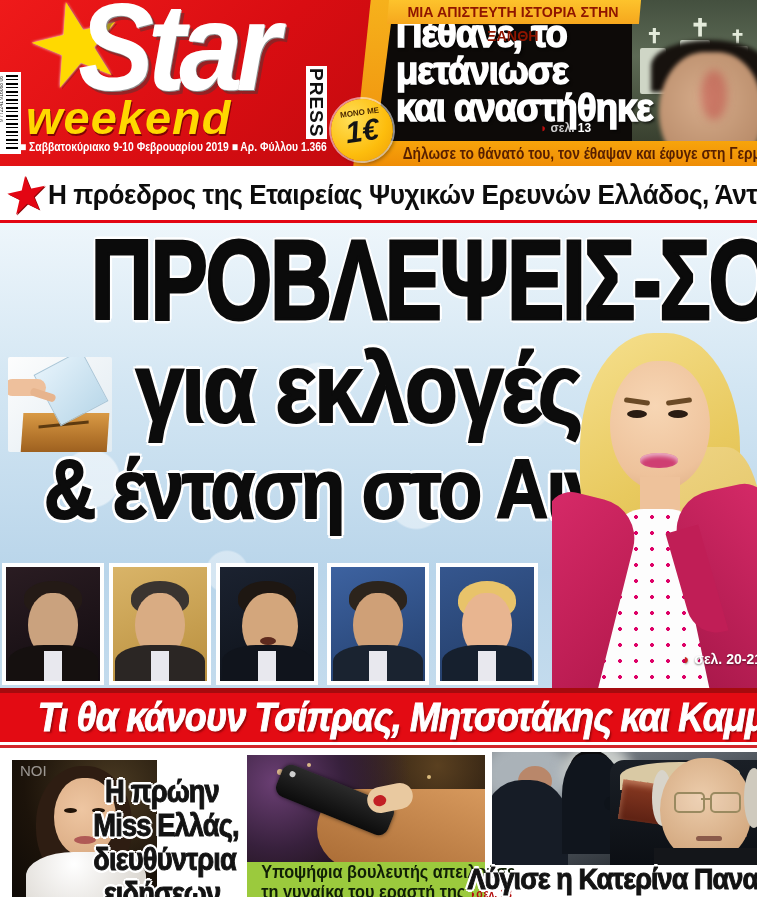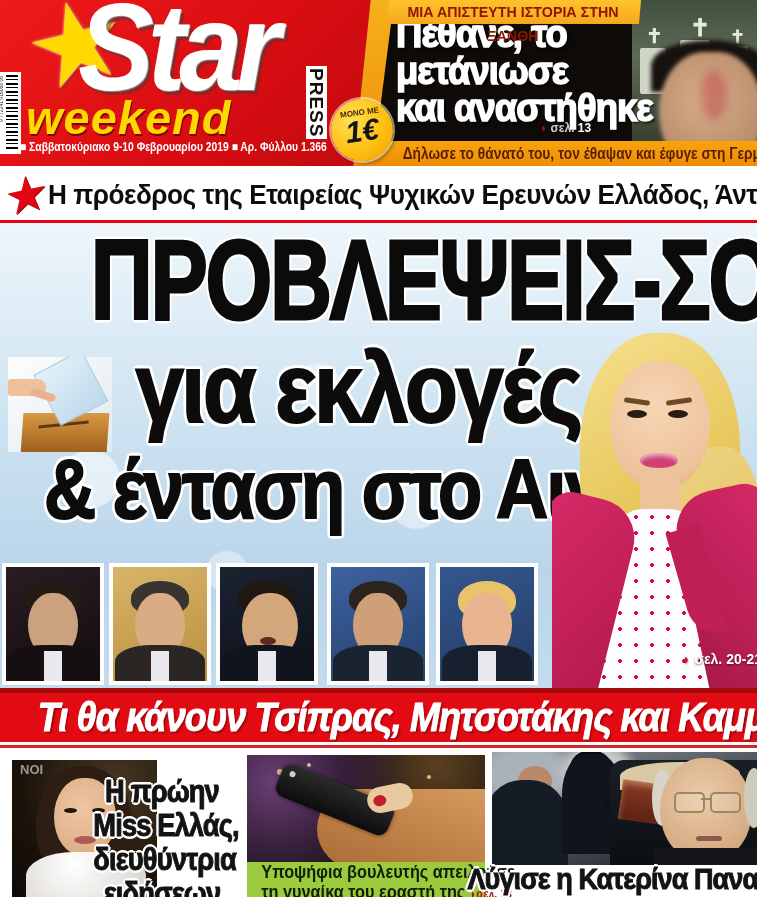--- a/index.html
+++ b/index.html
@@ -143,21 +143,21 @@
   
   .red-banner{left:0;top:688px;width:757px;height:54px;background:#e30b13;border-top:5px solid #a50b0e;box-sizing:border-box;}
   .red-banner span{display:block;text-align:center;font-size:40px;font-weight:900;font-style:italic;color:#fff;
      line-height:48px;letter-spacing:-1px;transform:scaleX(.9);-webkit-text-stroke:1px #fff;
      text-shadow:2px 2px 2px rgba(90,0,0,.55);}
   .bottom-rule{left:0;top:745px;width:757px;height:3px;background:#d2262b;}
 
   
   .bl-photo{left:12px;top:760px;width:145px;height:137px;overflow:hidden;
      background:radial-gradient(circle at 70% 20%,#4a3a22,#1c130a 60%,#0e0a06);}
-  .bl-backdrop{position:absolute;left:8px;top:2px;font-size:13px;font-weight:700;color:rgba(255,255,255,.55);}
+  .bl-backdrop{position:absolute;left:8px;top:2px;font-size:15px;font-weight:400;color:rgba(255,255,255,.55);}
   .e-hair{position:absolute;left:24px;top:6px;width:96px;height:120px;border-radius:48%;background:#2e1d12;}
   .e-face{position:absolute;left:42px;top:18px;width:62px;height:78px;border-radius:50%/55%;
      background:radial-gradient(circle at 45% 40%,#eec6a2,#d8a87f);}
   .e-eye1,.e-eye2{position:absolute;width:13px;height:5px;border-radius:50%;background:#221408;}
   .e-eye1{left:52px;top:48px;} .e-eye2{left:80px;top:48px;}
   .e-lip{position:absolute;left:62px;top:76px;width:22px;height:8px;border-radius:50%;background:#b05a56;}
   .e-blouse{position:absolute;left:14px;top:92px;width:120px;height:60px;border-radius:40% 40% 0 0;
      background:radial-gradient(circle at 40% 20%,#ffffff,#dcd8d2 80%);}
   .bl-banner{left:92px;top:753px;width:146px;height:22px;background:linear-gradient(#ffd22e,#f3a11c);z-index:4;}
   .bl-banner span{display:block;text-align:center;font-size:16px;font-weight:900;color:#9c1404;line-height:22px;transform:scaleX(.84);}

